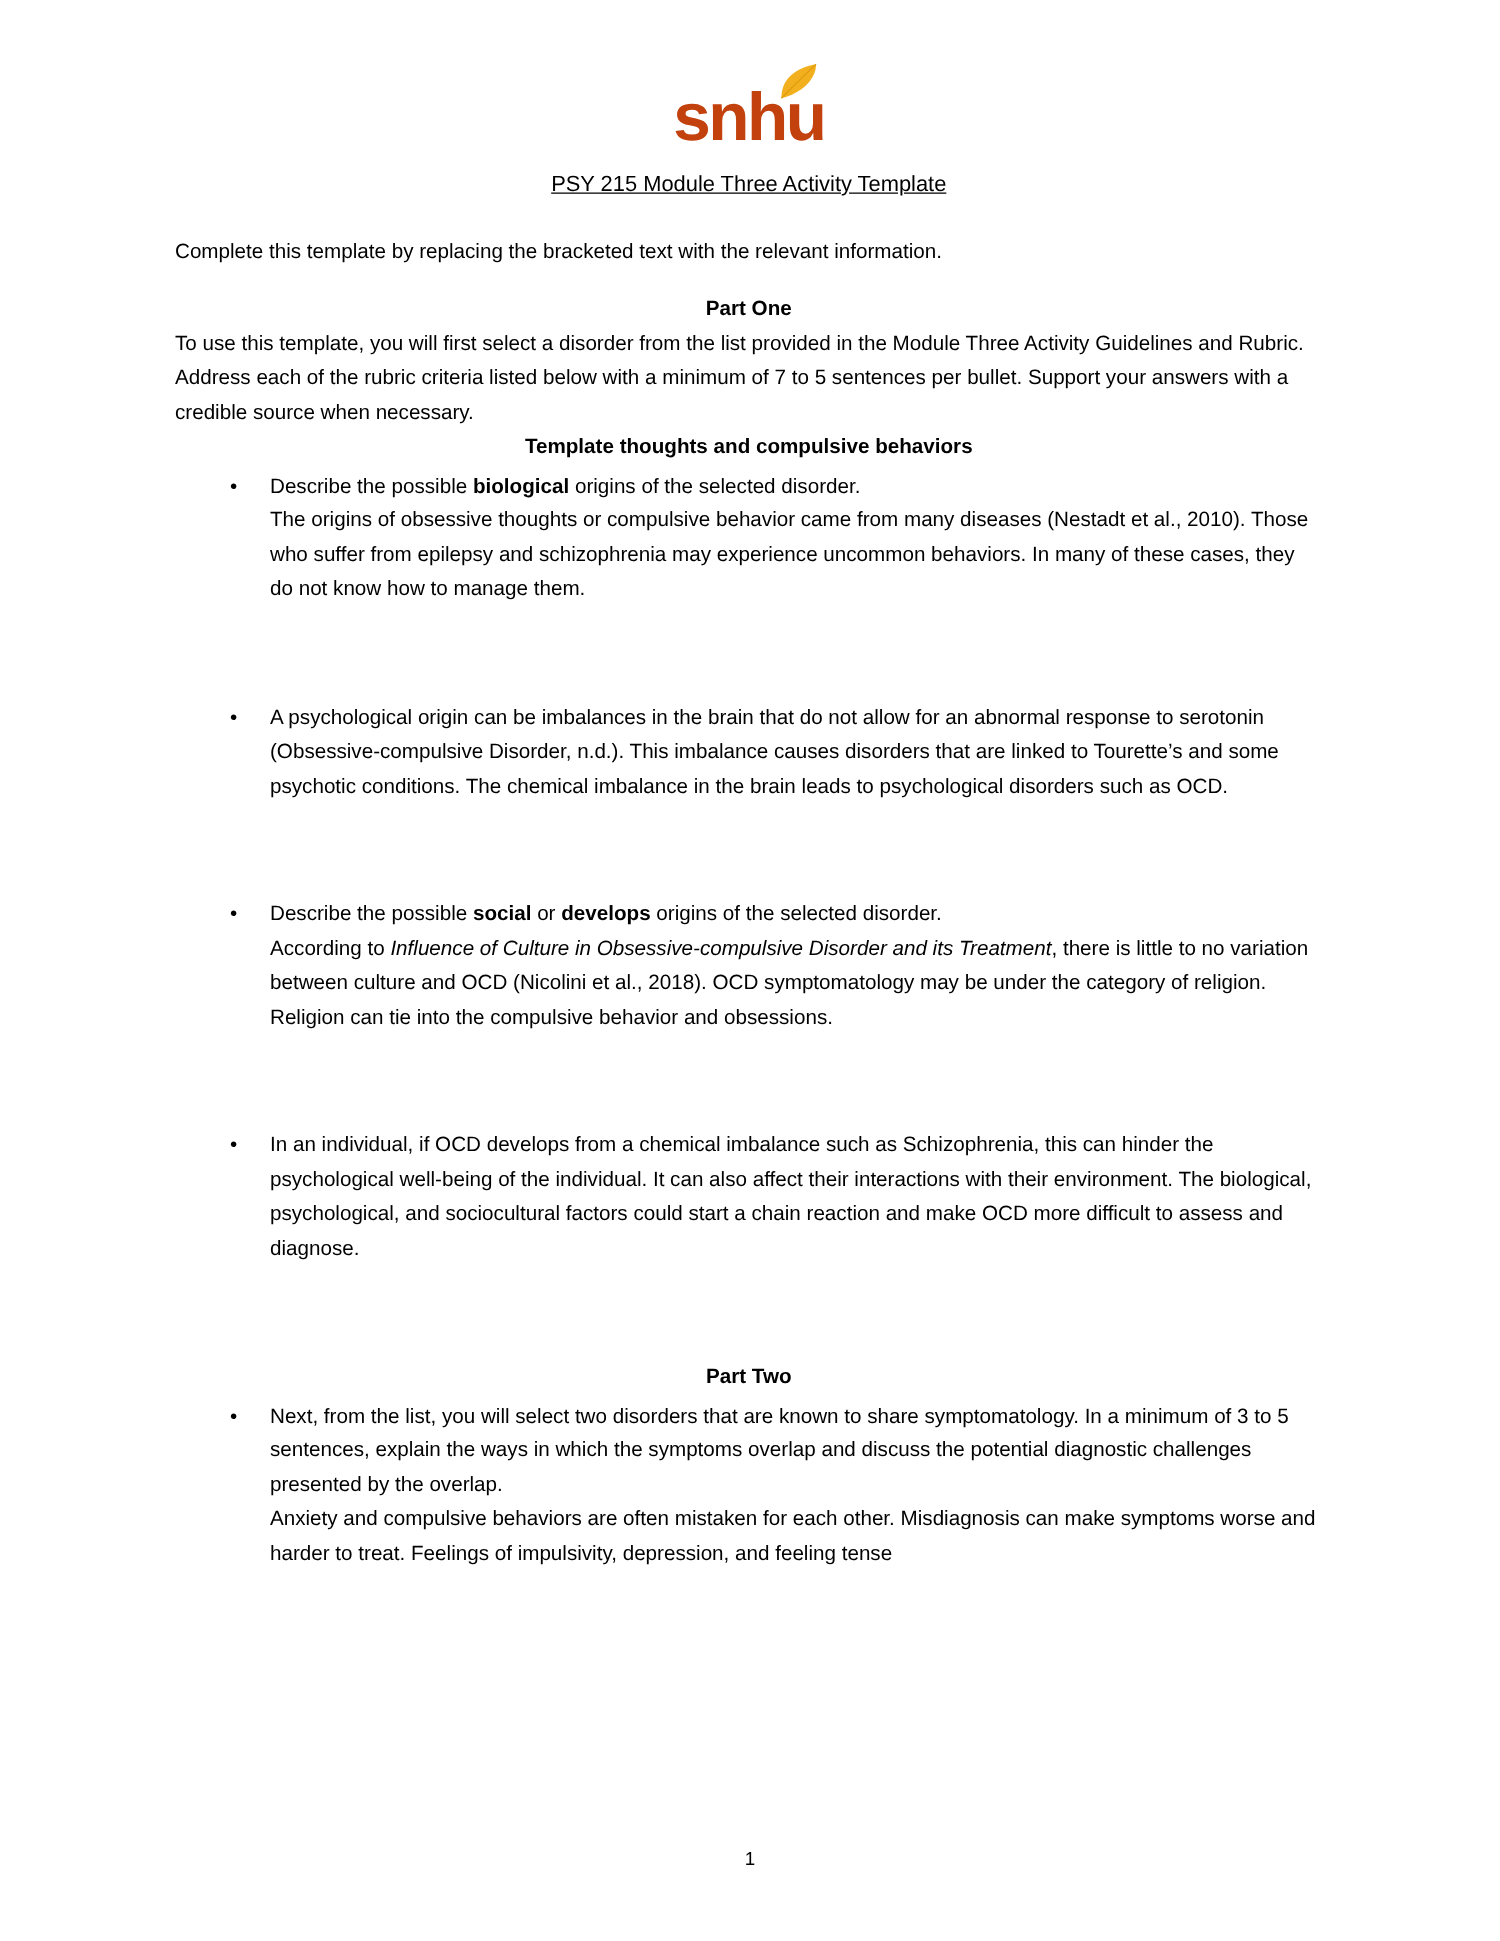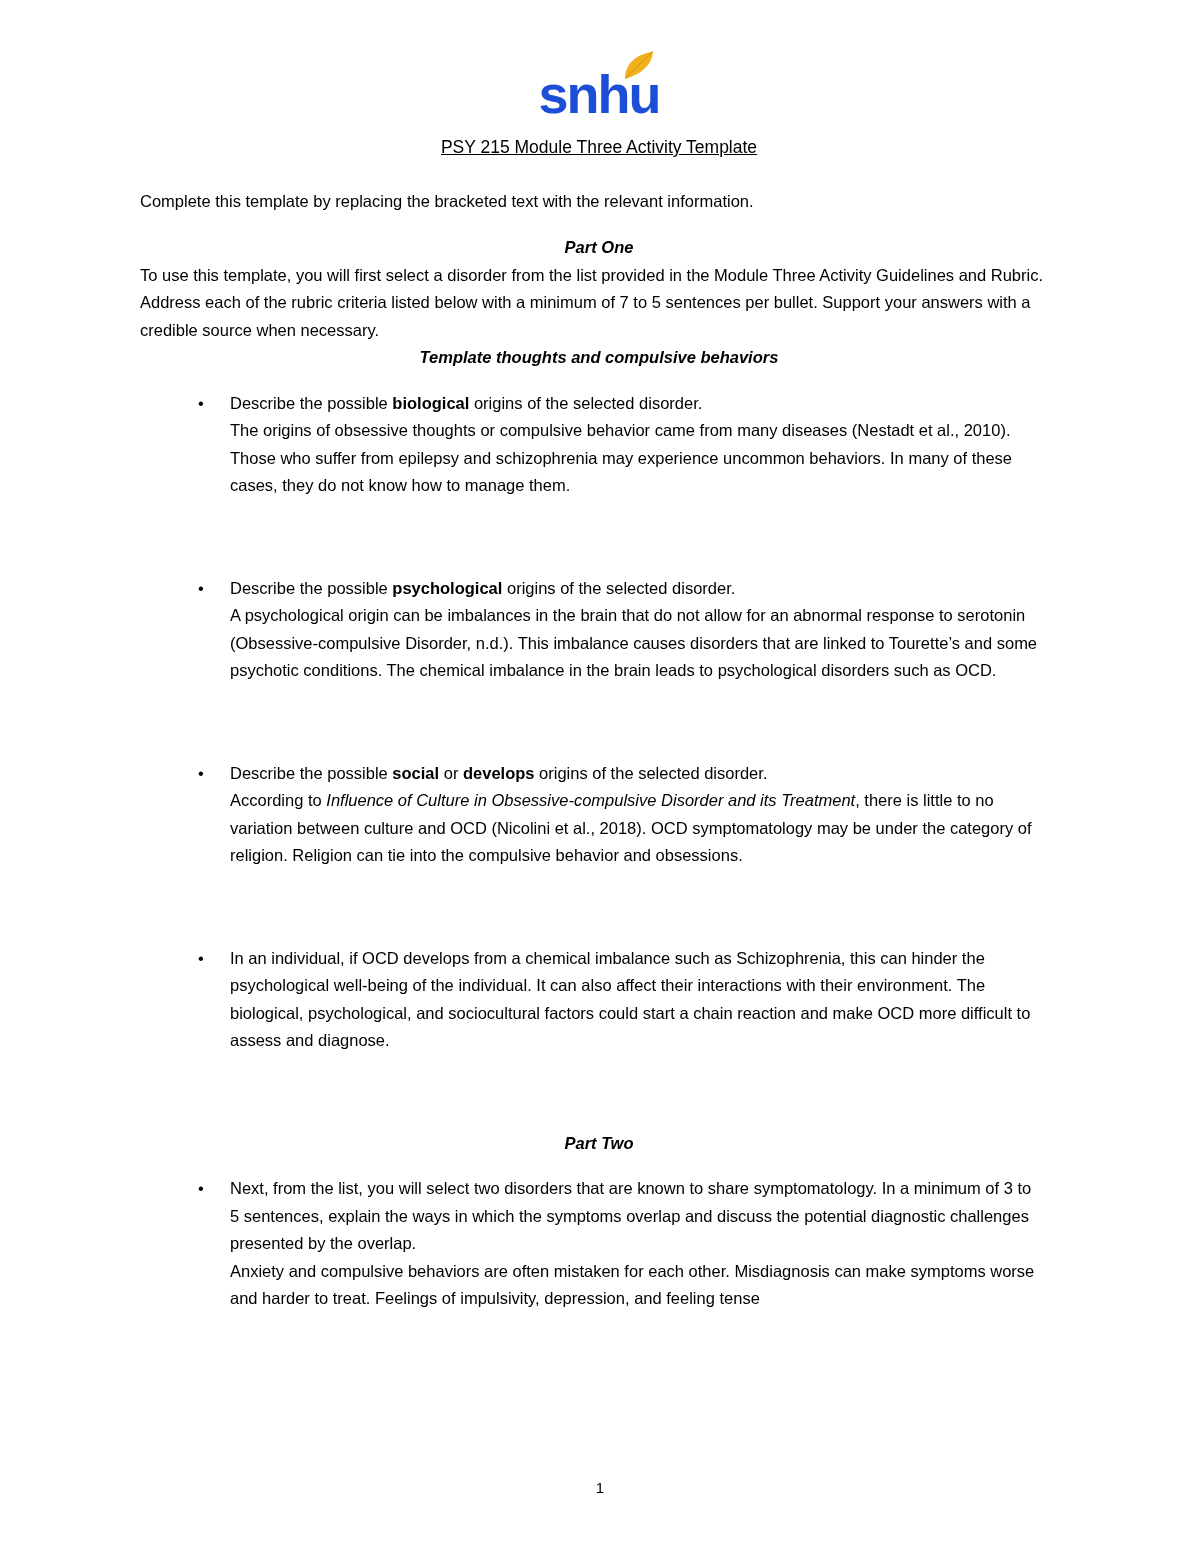--- a/index.html
+++ b/index.html
@@ -24,21 +24,21 @@
   .logo-wrap {
     position: relative;
     width: 160px;
     height: 72px;
     margin: 0 auto;
   }
   .logo-text {
     font-size: 54px;
     font-weight: bold;
     letter-spacing: -2px;
-    color: #1d4ed8;
+    color: #c2410c;
     line-height: 72px;
     text-align: center;
   }
   .leaf-icon {
     position: absolute;
     top: -6px;
     right: 22px;
     transform: rotate(-10deg);
   }
   
@@ -52,32 +52,31 @@
   }
   .intro {
     margin: 26px 0 0 0;
   }
   .center-heading {
     margin: 19px 0 0 0;
     text-align: center;
     font-weight: bold;
     font-size: 16.5px;
     line-height: 27.5px;
-    font-style: italic;
   }
   .center-heading.tight {
     margin-top: 0;
   }
   .body-para {
     margin: 0;
   }
   
   ul.bullets {
     list-style: none;
-    margin: 18px;
+    margin: 4px;
     padding: 0;
   }
   ul.bullets li {
     position: relative;
     padding-left: 72px;
     margin: 0 0 75px 0;
   }
   ul.bullets li:last-child {
     margin-bottom: 75px;
   }
@@ -126,21 +125,20 @@
   <p class="body-para">To use this template, you will first select a disorder from the list provided in the Module Three Activity Guidelines and Rubric. Address each of the rubric criteria listed below with a minimum of 7 to 5 sentences per bullet. Support your answers with a credible source when necessary.</p>
 
   <h3 class="center-heading tight">Template thoughts and compulsive behaviors</h3>
 
   <ul class="bullets">
     <li>
       <p class="prompt"><span>Describe the possible </span><span style="font-weight: bold;">biological</span><span> origins of the selected disorder.</span></p>
       <p class="answer"><span>The origins of obsessive thoughts or compulsive behavior came from many diseases (Nestadt et al., 2010). Those who suffer from epilepsy and schizophrenia may experience uncommon behaviors. In many of these cases, they do not know how to manage them.</span></p>
     </li>
     <li>
-      <p class="prompt"><span>Describe the possible </span><span style="font-weight: bold;">psychological</span><span> origins of the selected disorder.</span></p>
       <p class="answer"><span>A psychological origin can be imbalances in the brain that do not allow for an abnormal response to serotonin (Obsessive-compulsive Disorder, n.d.). This imbalance causes disorders that are linked to Tourette’s and some psychotic conditions. The chemical imbalance in the brain leads to psychological disorders such as OCD.</span></p>
     </li>
     <li>
       <p class="prompt"><span>Describe the possible </span><span style="font-weight: bold;">social</span><span> or </span><span style="font-weight: bold;">develops</span><span> origins of the selected disorder.</span></p>
       <p class="answer"><span>According to </span><span style="font-style: italic;">Influence of Culture in Obsessive-compulsive Disorder and its Treatment</span><span>, there is little to no variation between culture and OCD (Nicolini et al., 2018). OCD symptomatology may be under the category of religion. Religion can tie into the compulsive behavior and obsessions.</span></p>
     </li>
     <li>
       <p class="answer"><span>In an individual, if OCD develops from a chemical imbalance such as Schizophrenia, this can hinder the psychological well-being of the individual. It can also affect their interactions with their environment. The biological, psychological, and sociocultural factors could start a chain reaction and make OCD more difficult to assess and diagnose.</span></p>
     </li>
   </ul>

